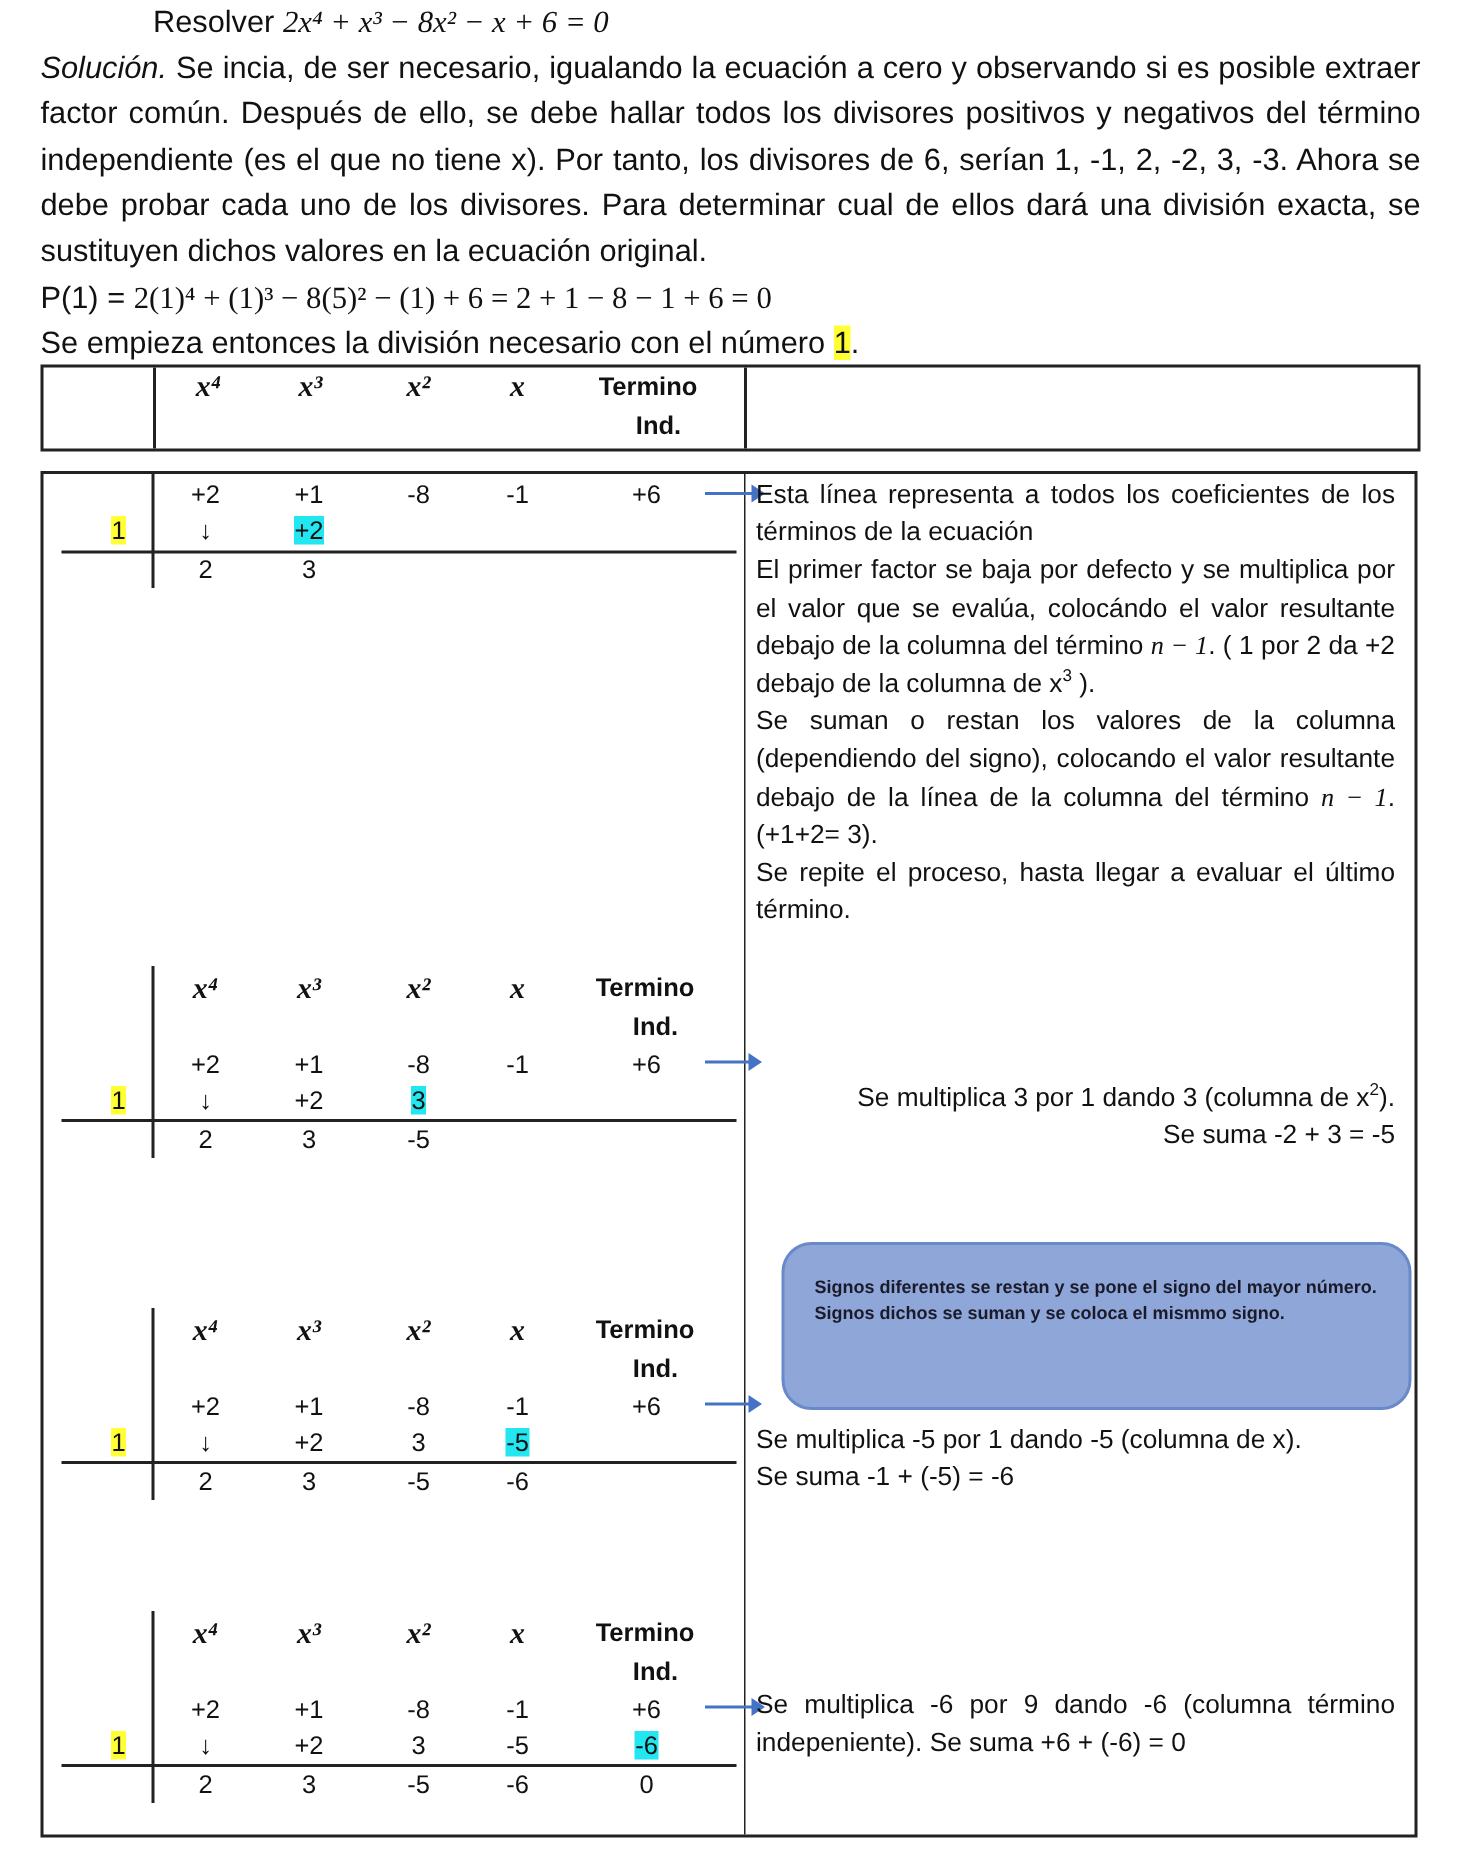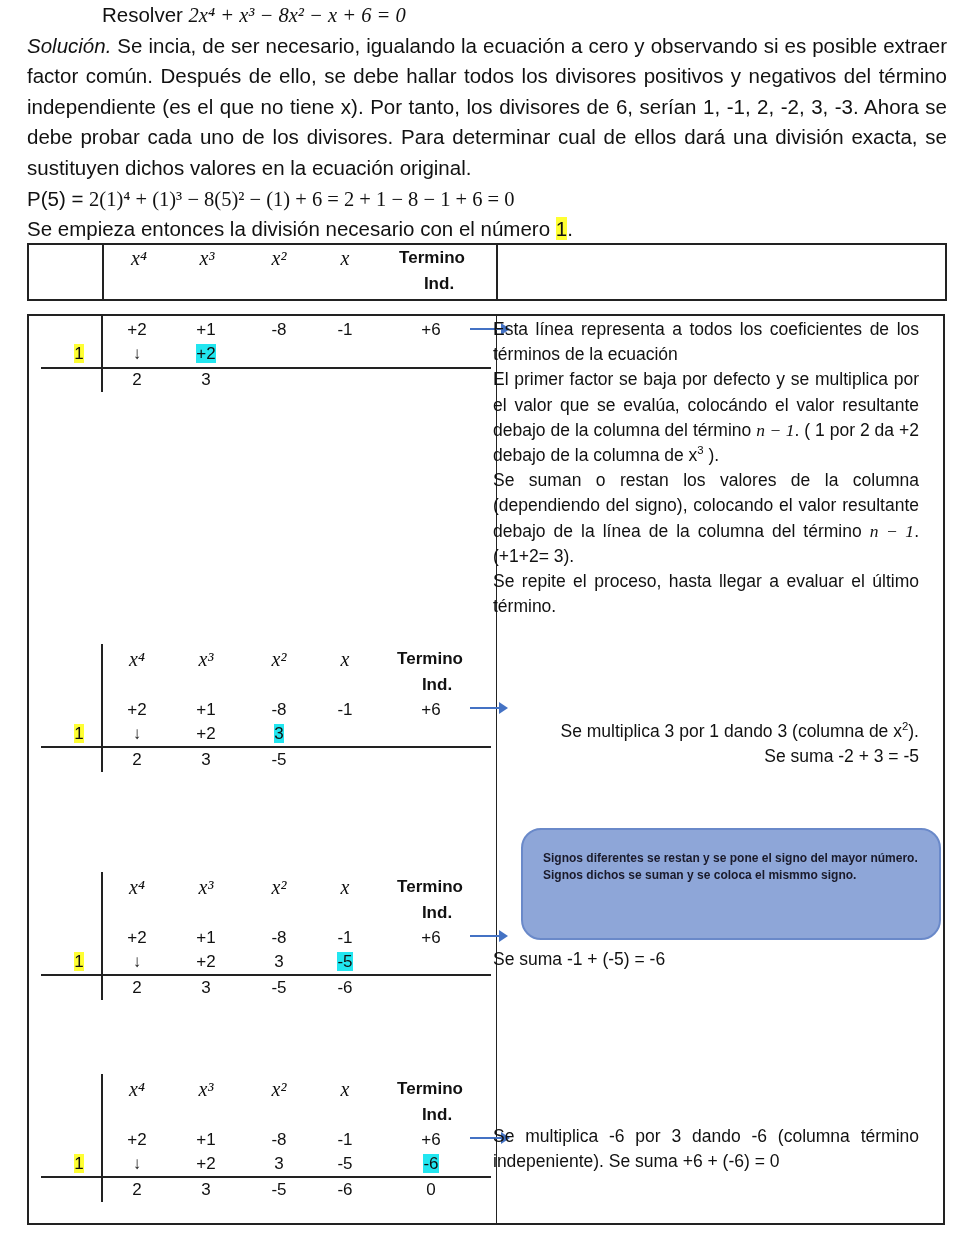--- a/index.html
+++ b/index.html
@@ -18,48 +18,48 @@
   .box { position: absolute; border: 2px solid #222; }
   .hdr-box { left: 27px; top: 243px; width: 920px; height: 58px; }
   .hdr-div { position: absolute; left: 73px; top: 0; bottom: 0; border-left: 2px solid #222; }
   .hdr-div2 { position: absolute; left: 467px; top: 0; bottom: 0; border-left: 2px solid #222; }
 
   .main-box { left: 27px; top: 314px; width: 918px; height: 911px; }
   .main-div { position: absolute; left: 467px; top: 0; bottom: 0; border-left: 1.5px solid #222; }
 
   .cols { position: absolute; font-size: 17px; font-weight: bold; }
   .cell { position: absolute; width: 60px; text-align: center; }
-  .var { font-family: "Liberation Serif", serif; font-style: italic; font-weight: normal; font-size: 20px; }
+  .var { font-family: "Liberation Serif", serif; font-style: italic; font-weight: bold; font-size: 20px; }
   .term { width: 90px; font-family: "Liberation Sans", sans-serif; font-weight: bold; font-size: 17px; line-height: 26px; }
 
   .num { position: absolute; font-size: 17px; text-align: center; width: 40px; }
 
   .block { position: absolute; left: 0; width: 470px; }
   .vline { position: absolute; left: 100px; border-left: 2px solid #222; }
   .hline { position: absolute; left: 40px; width: 447px; border-top: 2px solid #222; }
 
   .arrow { position: absolute; height: 2px; background: #4472c4; }
   .arrow::after { content: ""; position: absolute; right: -2px; top: -5px; border-left: 9px solid #4472c4; border-top: 6px solid transparent; border-bottom: 6px solid transparent; }
 
-  .expl { position: absolute; left: 493px; width: 426px; font-size: 17.5px; line-height: 25.2px; text-align: justify; color: #111; }
+  .expl { position: absolute; left: 504px; width: 426px; font-size: 17.5px; line-height: 25.2px; text-align: justify; color: #111; }
   .expl p { margin: 0; }
 
   .callout { position: absolute; left: 521px; top: 828px; width: 420px; height: 112px; background: #8ea6d8; border: 2px solid #6a89c9; border-radius: 20px; padding: 20px 20px; font-size: 12px; line-height: 16.5px; color: #1a1a2a; }
   .callout .ct { font-style: italic; font-weight: bold; }
   .callout .cb { font-weight: bold; }
 </style>
 </head>
 <body>
 
 <div class="intro">
   <div class="title">
     <span>Resolver </span><span class="math">2x⁴ + x³ − 8x² − x + 6 = 0</span>
   </div>
   <p><i>Solución.</i><span> Se incia, de ser necesario,  igualando la ecuación a cero y observando si es posible extraer factor común. Después de ello, se debe hallar todos los divisores positivos y negativos del término independiente (es el que no tiene x).  Por tanto, los divisores de 6, serían 1, -1, 2, -2, 3, -3. Ahora se debe probar cada uno de los divisores. Para determinar cual de ellos dará una división exacta, se sustituyen  dichos valores en la ecuación original.</span></p>
-  <div><span>P(5) = </span><span class="mathn">2(1)⁴ + (1)³ − 8(5)² − (1) + 6 = 2 + 1 − 8 − 1 + 6 = 0</span></div>
+  <div><span>P(1) = </span><span class="mathn">2(1)⁴ + (1)³ − 8(5)² − (1) + 6 = 2 + 1 − 8 − 1 + 6 = 0</span></div>
   <div><span>Se empieza entonces la división necesario con el número </span><span class="hl-y">1</span><span>.</span></div>
 </div>
 
 <div class="box hdr-box">
   <div class="hdr-div"></div>
   <div class="hdr-div2"></div>
   <div class="cols" style="left:0;top:0;">
     <div class="cell var" style="left:80px;top:2px;">x⁴</div>
     <div class="cell var" style="left:148px;top:2px;">x³</div>
     <div class="cell var" style="left:220px;top:2px;">x²</div>
@@ -186,18 +186,19 @@
 <div class="expl" style="top:719px;text-align:right;">
   <p><span>Se multiplica 3 por 1 dando 3 (columna de x</span><sup>2</sup><span>).</span></p>
   <p>Se suma -2 + 3 = -5</p>
 </div>
 
 <div class="callout">
   <div class="cb">Signos diferentes se restan y se pone el signo del mayor número. Signos dichos se suman y se coloca el mismmo signo.</div>
 </div>
 
 <div class="expl" style="top:947px;text-align:left;">
+  <p>Se multiplica -5 por 1 dando -5 (columna de x).</p>
   <p>Se suma -1 + (-5) = -6</p>
 </div>
 
 <div class="expl" style="top:1124px;">
-  <p>Se multiplica -6 por 3 dando -6 (columna término indepeniente). Se suma +6 + (-6) = 0</p>
+  <p>Se multiplica -6 por 9 dando -6 (columna término indepeniente). Se suma +6 + (-6) = 0</p>
 </div>
 
 </body></html>

